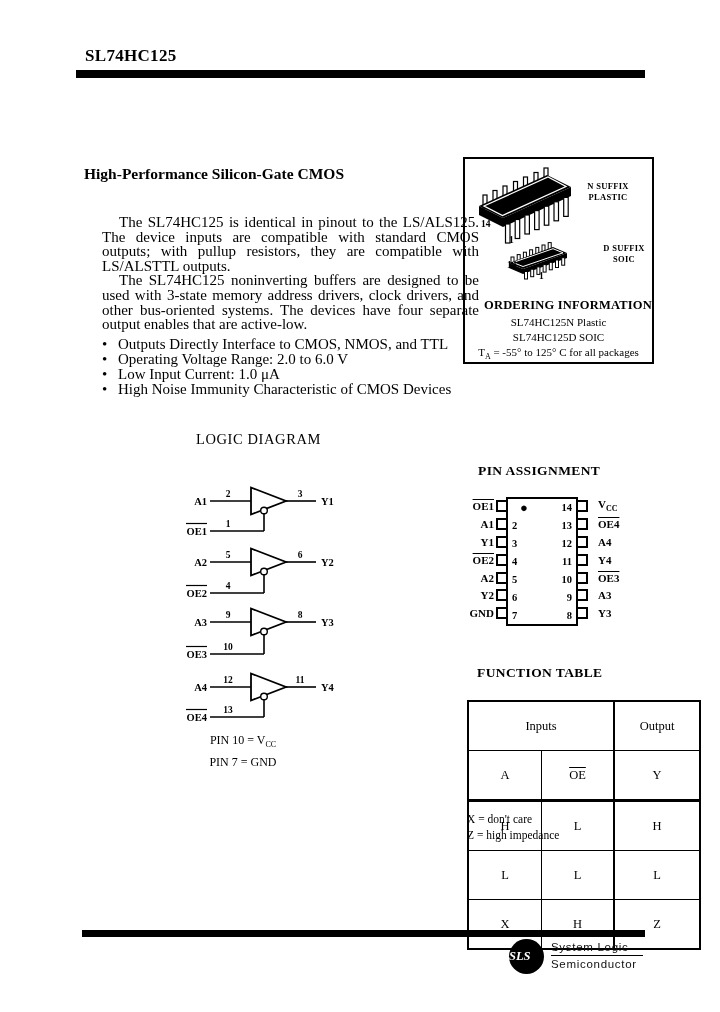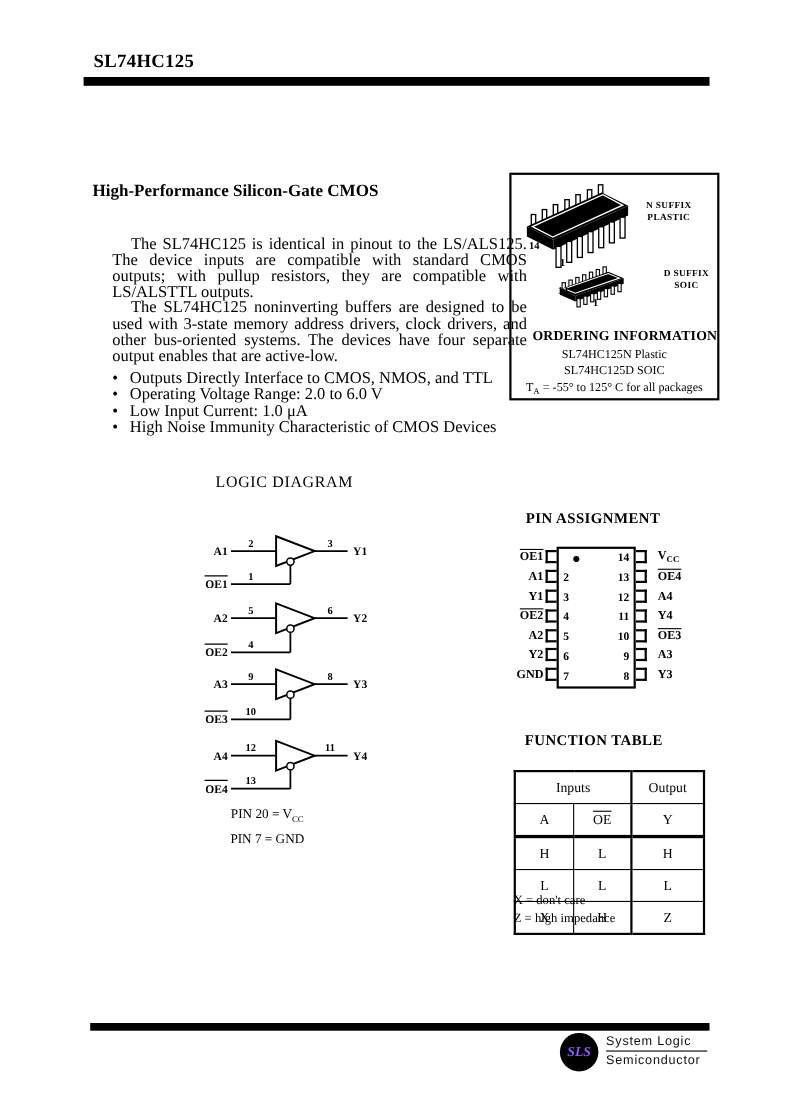--- a/index.html
+++ b/index.html
@@ -65,32 +65,32 @@
   .stub.r { border-left:none; margin-right:2px; }
   .chip-body { width:60px; border:2px solid #000; display:flex; justify-content:space-between; padding:0 4px; }
   .chip-body .rowcol { }
   .pnum { font-size:10.5px; font-weight:bold; }
   .nums-right > div { justify-content:flex-end; }
   .pin1-dot { font-size:13px; margin-left:8px; line-height:1; }
 
   
   .ft-heading { position:absolute; left:477px; top:665px; font-size:13.5px; font-weight:bold; letter-spacing:0.4px;text-align:center; }
   table.ft { position:absolute; left:467px; top:700px; border-collapse:collapse; font-size:12.5px; }
-  table.ft th, table.ft td { border:1.3px solid #000; text-align:center; font-weight:normal; padding:4px; height:20px; }
+  table.ft th, table.ft td { border:1.3px solid #000; text-align:center; font-weight:normal; padding:14px; height:20px; }
   table.ft .col-a { width:44px; }
   table.ft .col-oe { width:43px; }
   table.ft .col-y { width:56px; border-left:2.5px solid #000; }
   table.ft { border:2.5px solid #000; }
   table.ft tr.subhead th { border-bottom:3px solid #000; }
   .ft-notes { position:absolute; left:467px; top:812px; font-size:11.5px; line-height:15.5px; }
 
   
   .footer-bar { position:absolute; left:82px; top:930px; width:563px; height:7px; background:#000; }
   .logo-circle { position:absolute; left:509px; top:939px; width:35px; height:35px; border-radius:50%; background:#000;
-    color:#8b5cf6; display:flex; align-items:center; justify-content:center;
+    color:#ffffff; display:flex; align-items:center; 
     font-style:italic; font-weight:bold; font-size:12.5px; }
   .footer-text { position:absolute; left:551px; top:941px; font-family:"Liberation Sans", sans-serif; font-size:11.5px; letter-spacing:0.7px; color:#111; }
   .footer-text .l1 { border-bottom:1.5px solid #000; padding:0 2px 2px 0; min-width:90px; }
   .footer-text .l2 { padding-top:2px; }
 </style>
 </head>
 <body>
 
 <div class="page">
 
@@ -253,21 +253,21 @@
       <text x="147" y="220.5" class="sig">Y4</text>
       <circle cx="90" cy="226.5" r="3.3" class="bub"></circle>
       <line x1="90" y1="229.8" x2="90" y2="247" class="w"></line>
       <line x1="36" y1="247" x2="90" y2="247" class="w"></line>
       <line x1="12" y1="239.5" x2="33" y2="239.5" class="ob"></line>
       <text x="33" y="250.5" text-anchor="end" class="sig">OE4</text>
       <text x="54" y="243" text-anchor="middle" class="pin">13</text>
     </g>
   </svg>
   <div class="logic-notes">
-    <div><span>PIN 20 = V</span><sub>CC</sub></div>
+    <div><span>PIN 10 = V</span><sub>CC</sub></div>
     <div>PIN 7 = GND</div>
   </div>
 
   <div class="pin-heading">PIN ASSIGNMENT</div>
   <div class="pinout">
     <div class="rowcol labels-left">
       <div>
           <span class="plabel obar">OE1</span>
         </div>
       <div>

